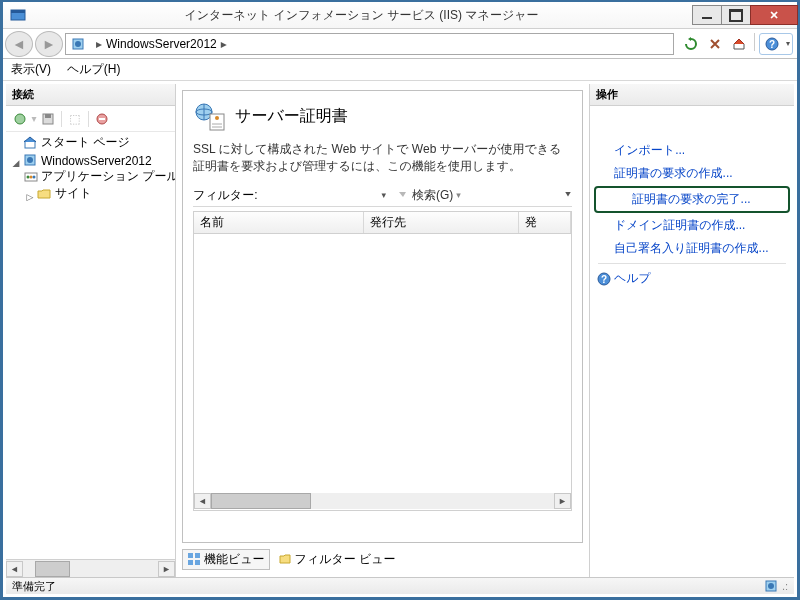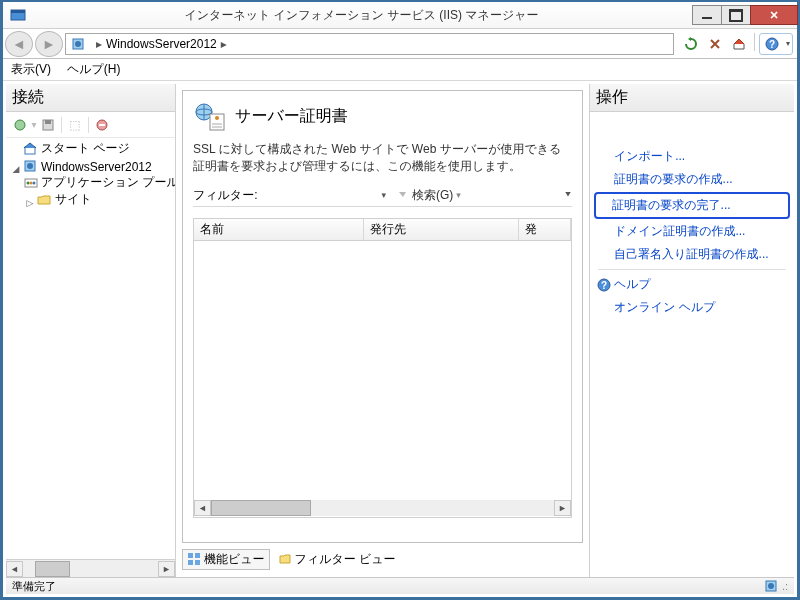--- a/index.html
+++ b/index.html
@@ -32,21 +32,21 @@
   
   .menubar{height:22px;background:#fff;border-bottom:1px solid #d8d8d8;display:flex;align-items:center;font-size:12px;}
   .menu-item{padding:3px 8px;}
   .menu-item.active{border:1px solid #7da2ce;background:#fff;}
 
   
   .mainrow{position:absolute;top:82px;left:3px;right:3px;bottom:20px;display:flex;}
 
   
   .leftpanel{width:170px;display:flex;flex-direction:column;border-right:1px solid #d0d0d0;}
-  .panel-header{background:linear-gradient(#f7f7f7,#eaeaea);font-size:16px;padding:3px 6px;border-bottom:1px solid #d0d0d0;font-weight:normal;}
+  .panel-header{background:linear-gradient(#f7f7f7,#eaeaea);font-size:11px;padding:3px 6px;border-bottom:1px solid #d0d0d0;font-weight:bold;}
   .lp-toolbar{height:26px;display:flex;align-items:center;padding:0 4px;gap:1px;border-bottom:1px solid #e8e8e8;}
   .tb-btn{width:20px;height:20px;display:flex;align-items:center;justify-content:center;font-size:12px;color:#555;}
   .tb-sep{width:6px;text-align:center;color:#bbb;font-size:10px;}
   .tree{flex:1;overflow:hidden;font-size:12px;padding:2px 0;}
   .tree-row{display:flex;align-items:flex-end;height:17px;padding-left:4px;white-space:nowrap;}
   .tree-row .exp{width:12px;text-align:center;color:#666;font-size:9px;}
   .tree-row .ticon{width:16px;height:16px;margin-right:3px;display:flex;align-items:center;justify-content:center;font-size:11px;}
   .tree .indent1{padding-left:18px;}
   .lp-scroll{height:18px;background:#efefef;border-top:1px solid #d0d0d0;display:flex;align-items:center;}
   .sb-btn{width:17px;height:16px;background:#f0f0f0;border:1px solid #c8c8c8;display:flex;align-items:center;justify-content:center;font-size:9px;color:#555;}
@@ -59,36 +59,36 @@
   .ci-head{display:flex;align-items:center;margin-bottom:8px;}
   .ci-icon{width:34px;height:34px;margin-right:8px;display:flex;align-items:center;justify-content:center;}
   .ci-title{font-size:16px;}
   .ci-desc{font-size:12px;color:#333;margin-bottom:10px;line-height:1.4;}
   .ci-filter{display:flex;align-items:center;font-size:12px;border-bottom:1px solid #d8d8d8;padding:2px 0;}
   .ci-filter input{border:none;outline:none;font-size:12px;width:120px;}
   .filter-drop{margin-left:4px;margin-right:10px;color:#555;font-size:9px;}
   .filter-icn{color:#888;margin-right:2px;}
   .filter-srch{color:#333;}
   .filter-end{margin-left:auto;color:#555;font-size:10px;}
-  .ci-table{border:1px solid #d0d0d0;margin-top:11px;display:flex;flex-direction:column;height:300px;}
+  .ci-table{border:1px solid #d0d0d0;margin-top:4px;display:flex;flex-direction:column;height:300px;}
   .ci-thead{display:flex;background:linear-gradient(#fdfdfd,#efefef);border-bottom:1px solid #d0d0d0;font-size:12px;}
   .ci-th{padding:2px 6px;border-right:1px solid #d8d8d8;}
   .ci-th.c1{width:170px;} .ci-th.c2{width:155px;} .ci-th.c3{flex:1;}
   .ci-tbody{flex:1;background:#fff;}
   .ci-hscroll{height:17px;display:flex;}
   .bottom-views{height:24px;display:flex;align-items:center;font-size:12px;gap:4px;margin-top:4px;}
   .view-btn{display:flex;align-items:center;gap:3px;padding:1px 4px;}
   .view-btn.active{border:1px solid #c0c0c0;background:#f6f6f6;}
   .view-ic{width:14px;height:14px;display:flex;align-items:center;justify-content:center;font-size:10px;}
 
   
   .rightpanel{width:205px;border-left:1px solid #d0d0d0;display:flex;flex-direction:column;gap:29px;}
   .actions{padding:4px 0;font-size:12px;}
   .act-item{display:flex;align-items:center;padding:3px 8px 3px 24px;color:#0645c8;cursor:default;white-space:nowrap;}
-  .act-item.hl{border:2px solid #1d4ed8;border-radius:4px;margin:1px 4px;padding-left:16px;}
+  .act-item.hl{border:2px solid #14532d;border-radius:4px;margin:1px 4px;padding-left:36px;}
   .act-sep{border-top:1px solid #e0e0e0;margin:3px 8px;}
   .act-item .aicon{width:16px;height:16px;margin-left:-18px;margin-right:2px;display:flex;align-items:center;justify-content:center;font-size:11px;color:#3a73c8;}
   .act-item.plain{color:#0645c8;}
 
   
   .statusbar{position:absolute;left:3px;right:3px;bottom:3px;height:17px;background:linear-gradient(#f6f6f6,#eaeaea);border-top:1px solid #c8c8c8;font-size:11px;display:flex;align-items:center;padding:0 6px;}
   .status-r{margin-left:auto;display:flex;align-items:center;gap:4px;}
 
   
   svg{display:block;}
@@ -328,23 +328,20 @@
         <div class="act-sep"></div>
         <div class="act-item">
           <span class="aicon">
               <svg width="14" height="14">
                 <circle cx="7" cy="7" r="6" fill="#4c8fd8" stroke="#2a5a9a"></circle>
                 <text x="7" y="11" text-anchor="middle" fill="#fff" font-size="10" font-weight="bold">?</text>
               </svg>
             </span>
           <span>ヘルプ</span>
         </div>
-        <div class="act-item plain">
-            <span>オンライン ヘルプ</span>
-          </div>
       </div>
     </div>
 
   </div>
 
   <div class="statusbar">
     <span>準備完了</span>
     <span class="status-r">
       <span>
           <svg width="14" height="14">

